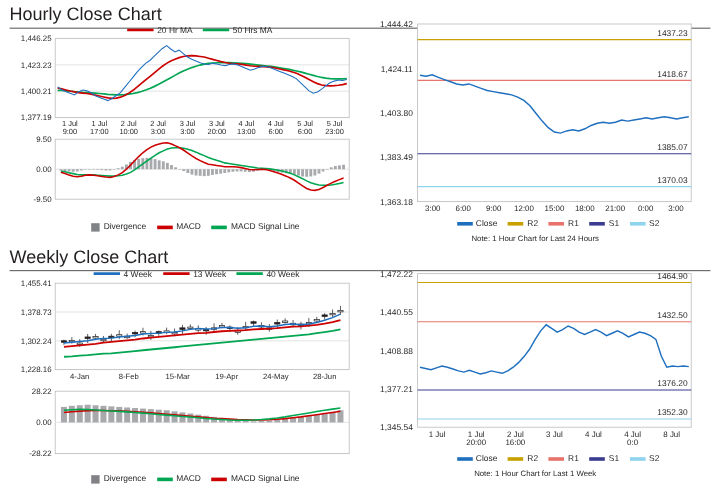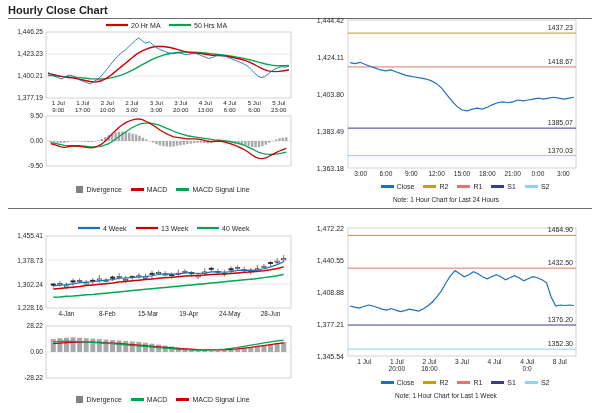--- a/index.html
+++ b/index.html
@@ -6,22 +6,22 @@
   html, body { margin: 0; padding: 0; }
   body {
     width: 600px; height: 413px;
     background: #ffffff;
     font-family: "Liberation Sans", sans-serif;
     color: #231f20;
     overflow: hidden;
   }
   .panel { position: absolute; }
   .section-title {
-    font-size: 11px;
-    font-weight: bold;
+    font-size: 15px;
+    font-weight: normal;
     color: #231f20;
     letter-spacing: 0px;
   }
   .hr-rule {
     border-top: 1px solid #6d6e71;
     height: 0;
   }
   .note {
     font-size: 6.5px;
     color: #231f20;
@@ -261,20 +261,21 @@
     <span>S1</span>
   </div>
   <div class="legend-item">
     <span class="legend-swatch" style="background:#8fd4ef"></span>
     <span>S2</span>
   </div>
 </div>
 <div class="note" style="position:absolute; left:300px; top:196px; width:292px;">Note: 1 Hour Chart for Last 24 Hours</div>
 
 <div class="panel" style="left:8px; top:206px; width:584px;">
+  <div class="section-title">Weekly Close Chart</div>
   <div class="hr-rule" style="margin-top:2px;"></div>
 </div>
 
 <div class="panel" style="left:6px; top:222px; width:292px; height:100px;">
   <svg width="292" height="100" viewBox="0 0 292 100">
     <g>
       <line x1="72" y1="6" x2="94" y2="6" stroke="#1f6fbf" stroke-width="2.2"></line>
       <text id="wp-leg0" x="97" y="8.5" font-size="7" fill="#231f20">4 Week</text>
       <line x1="130" y1="6" x2="152" y2="6" stroke="#cc0000" stroke-width="2.2"></line>
       <text id="wp-leg1" x="155" y="8.5" font-size="7" fill="#231f20">13 Week</text>

